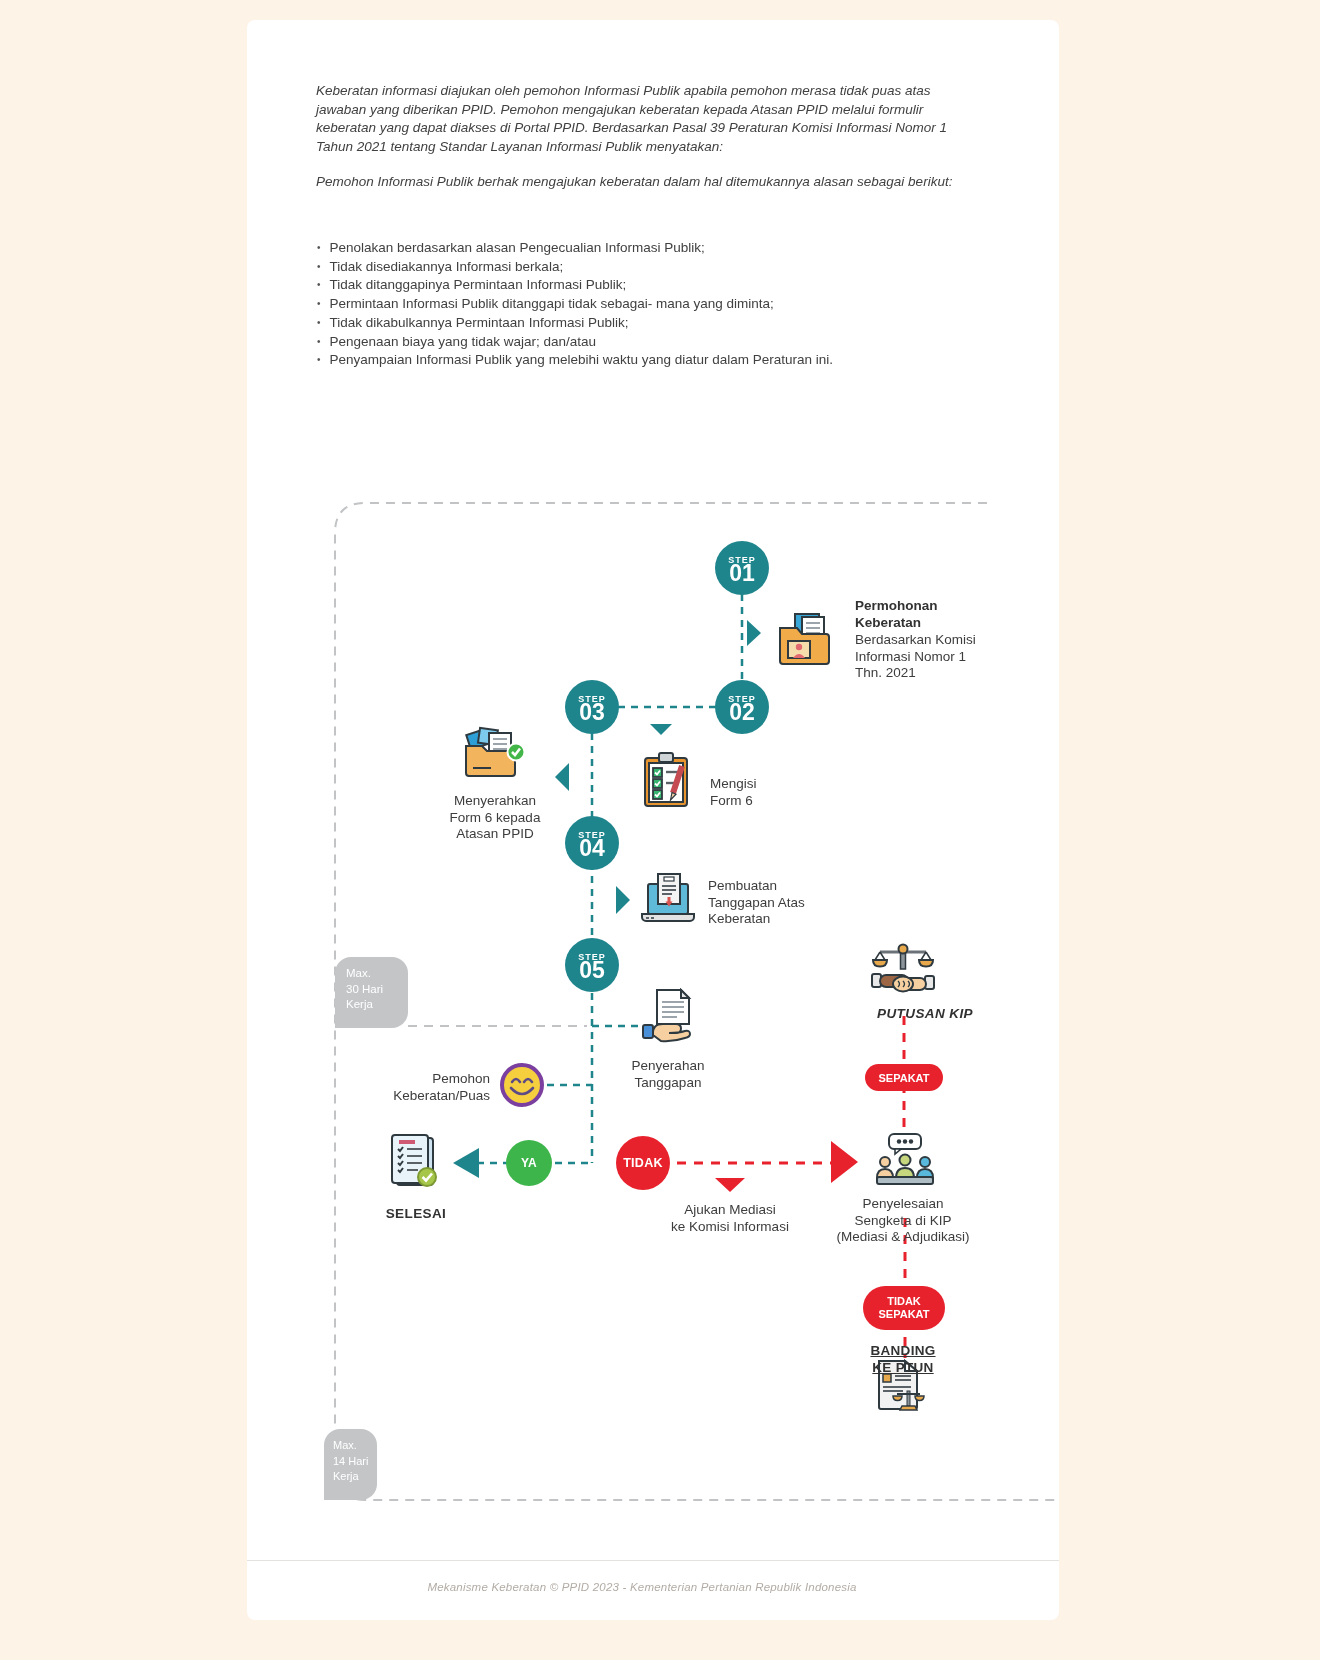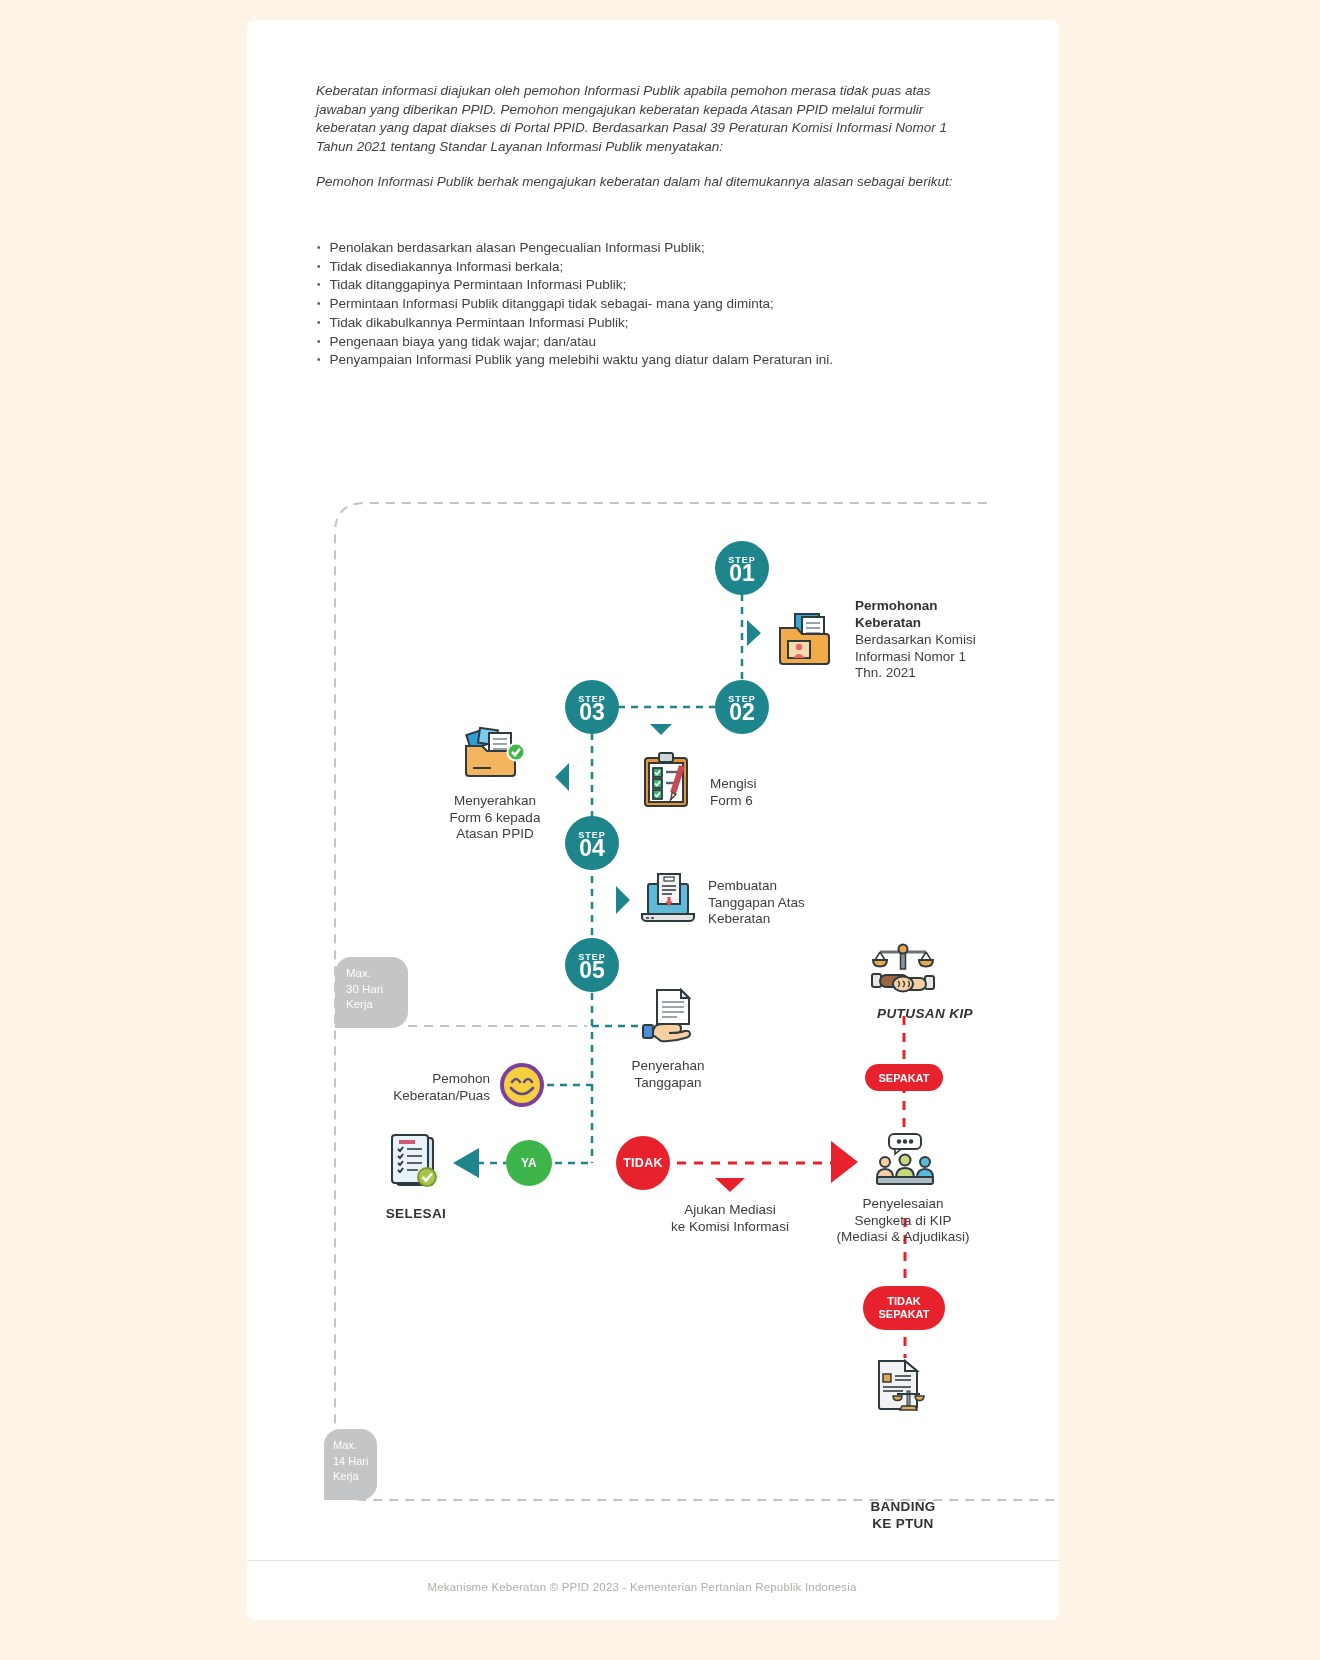--- a/index.html
+++ b/index.html
@@ -60,21 +60,21 @@
     position:absolute;background:#c3c5c7;color:#fff;
     font-size:11.5px;line-height:15.5px;white-space:pre-line;
     border-radius:16px 16px 16px 0;box-sizing:border-box;padding:9px 0 0 11px;
   }
   #max30{left:88px;top:937px;width:73px;height:71px;}
   #max14{left:77px;top:1409px;width:53px;height:71px;padding-left:9px;font-size:11px;}
   .icon{position:absolute;}
   .footer-divider{position:absolute;left:0;top:1540px;width:812px;height:1px;background:#e4e2df;}
   .footer-text{
     position:absolute;left:0;top:1561px;width:790px;text-align:center;
-    font-size:11.5px;color:#b3aca5;letter-spacing:.2px;
+    font-size:11.5px;color:#b3aca5;letter-spacing:.2px;font-style:italic;
   }
 </style>
 </head>
 <body>
 
 <div class="card">
 
   <div class="para" id="p1">Keberatan informasi diajukan oleh pemohon Informasi Publik apabila pemohon merasa tidak puas atas jawaban yang diberikan PPID. Pemohon mengajukan keberatan kepada Atasan PPID melalui formulir keberatan yang dapat diakses di Portal PPID. Berdasarkan Pasal 39 Peraturan Komisi Informasi Nomor 1 Tahun 2021 tentang Standar Layanan Informasi Publik menyatakan:</div>
   <div class="para" id="p2">Pemohon Informasi Publik berhak mengajukan keberatan dalam hal ditemukannya alasan sebagai berikut:</div>
 
@@ -371,21 +371,21 @@
 Tanggapan</div>
   <div class="flabel pre right" style="left:100px;top:1051px;width:143px;">Pemohon
 Keberatan/Puas</div>
   <div class="flabel fbold center" style="left:119px;top:1186px;width:100px;letter-spacing:.4px;">SELESAI</div>
   <div class="flabel pre center" style="left:408px;top:1182px;width:150px;">Ajukan Mediasi
 ke Komisi Informasi</div>
   <div class="flabel fbold center" style="left:618px;top:986px;width:120px;letter-spacing:.4px;font-style:italic;">PUTUSAN KIP</div>
   <div class="flabel pre center" style="left:576px;top:1176px;width:160px;">Penyelesaian
 Sengketa di KIP
 (Mediasi &amp; Adjudikasi)</div>
-  <div class="flabel fbold pre center" style="left:606px;top:1479px;width:100px;letter-spacing:.3px;">BANDING
+  <div class="flabel fbold pre center" style="left:606px;top:1323px;width:100px;letter-spacing:.3px;text-decoration:underline;">BANDING
 KE PTUN</div>
 
   <div class="decision" id="ya">YA</div>
   <div class="decision" id="tidak">TIDAK</div>
 
   <div class="pill" id="sepakat">SEPAKAT</div>
   <div class="pill" id="tidak-sepakat">TIDAK
 SEPAKAT</div>
 
   <div class="footer-divider"></div>

